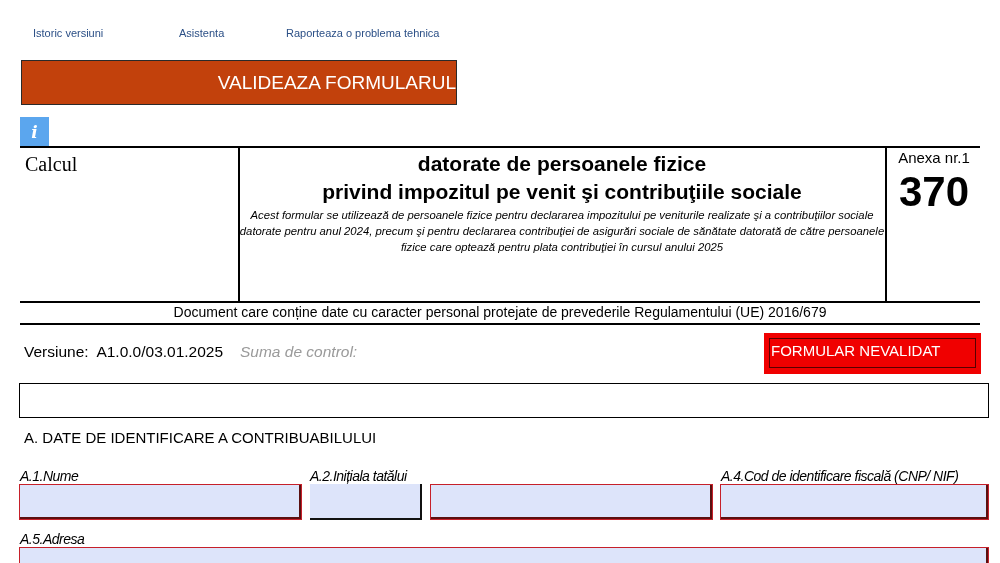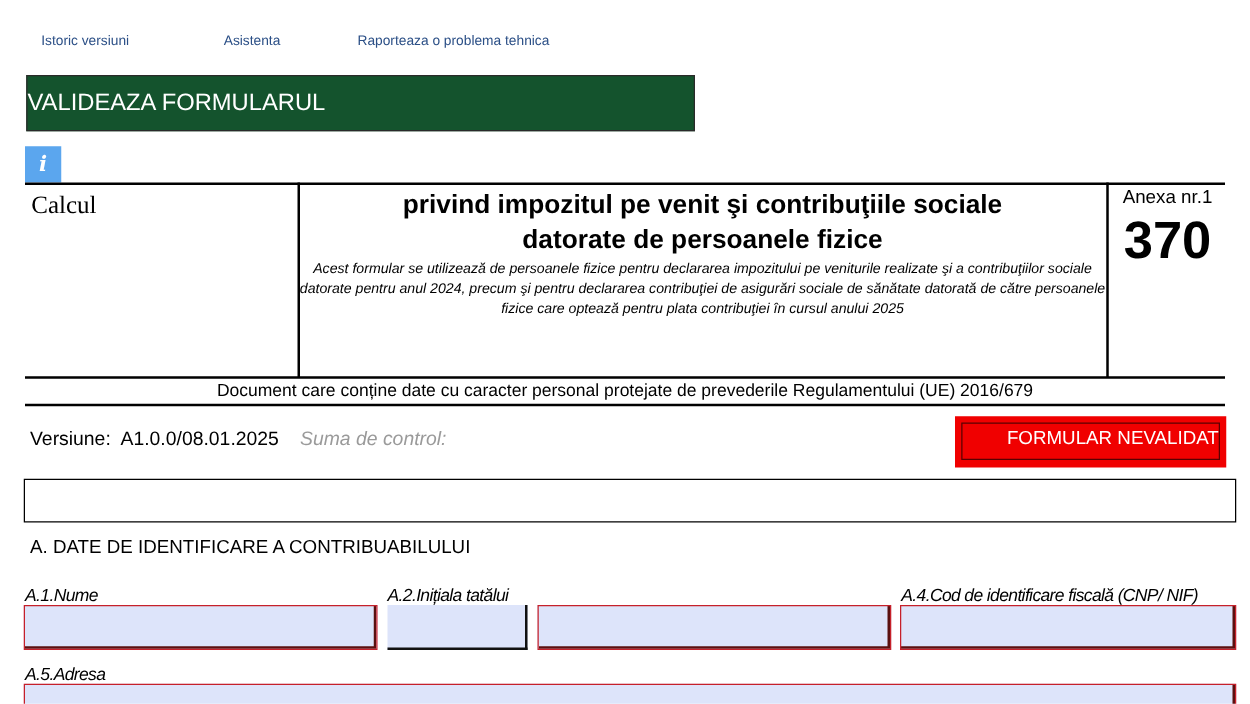--- a/index.html
+++ b/index.html
@@ -3,23 +3,23 @@
 <meta charset="utf-8">
 <style>
   html, body { margin: 0; padding: 0; }
   body {
     width: 1000px; height: 563px; overflow: hidden; background: #ffffff;
     font-family: "Liberation Sans", sans-serif; color: #000; position: relative;
   }
   .abs { position: absolute; }
   .toplink { font-size: 11px; color: #2b4f86; cursor: pointer; top: 27px; }
   .validate-btn {
-    left: 21px; top: 60px; width: 535px; height: 45px; background: #14532d;
+    left: 21px; top: 60px; width: 436px; height: 45px; background: #c2410c;
     border: 1px solid #2a2a2a; color: #ffffff; font-size: 19px;
-    display: flex; align-items: center; justify-content: flex-start; box-sizing: border-box; cursor: pointer;
+    display: flex; align-items: center; justify-content: flex-end; box-sizing: border-box; cursor: pointer;
   }
   .info-btn {
     left: 20px; top: 117px; width: 29px; height: 29px; background: #5ba6ee;
     color: #fff; font-family: "DejaVu Serif", serif; font-style: italic; font-weight: bold;
     font-size: 17px; display: flex; align-items: center; justify-content: center; cursor: pointer;
   }
   .hline { background: #000; height: 1.5px; }
   .vline { background: #000; width: 1.5px; }
   .calcul { left: 25px; top: 153px; font-family: "Liberation Serif", serif; font-size: 20px; }
   .title-block { left: 239px; top: 150px; width: 646px; text-align: center; }
@@ -28,21 +28,21 @@
   .desc { font-size: 11.3px; font-style: italic; line-height: 16px; margin-top: 1px; }
   .warn { color: #d8222a; font-size: 11.3px; font-style: italic; line-height: 16px; }
   .anexa { left: 886px; top: 149px; width: 96px; text-align: center; font-size: 15px; }
   .num212 { left: 886px; top: 168px; width: 96px; text-align: center; font-size: 42px; font-weight: bold; }
   .gdpr { left: 20px; top: 304px; width: 960px; text-align: center; font-size: 14px; }
   .versiune { left: 24px; top: 343px; font-size: 15.5px; }
   .suma { left: 240px; top: 343px; font-size: 15.5px; font-style: italic; color: #9a9a9a; }
   .nevalidat-outer { left: 764px; top: 333px; width: 217px; height: 41px; background: #f00000; box-sizing: border-box; }
   .nevalidat-inner {
     position: absolute; left: 5px; top: 5px; width: 207px; height: 30px; box-sizing: border-box;
-    border: 1.5px solid #5a0000; color: #fff; font-size: 15px; padding: 3px 0 0 1px; text-align: right;
+    border: 1.5px solid #5a0000; color: #fff; font-size: 15px; padding: 3px 0 0 1px;
   }
   .bigbox { left: 19px; top: 383px; width: 970px; height: 35px; border: 1.5px solid #000; box-sizing: border-box; }
   .section-title { left: 24px; top: 429px; font-size: 15px; font-weight: normal; }
   .flabel { font-size: 14px; font-style: italic; top: 468px; letter-spacing: -0.5px; }
   .field {
     background: #dde4fa; box-sizing: border-box; border: 1.5px solid #c6202a;
     box-shadow: inset -2px -2px 0 #5a1010; cursor: text;
   }
   .field-plain { background: #dde4fa; box-sizing: border-box; border-right: 2px solid #111; border-bottom: 2px solid #111; cursor: text; }
 </style>
@@ -63,33 +63,33 @@
 
 <div class="abs hline" style="left:20px; top:146px; width:960px;"></div>
 <div class="abs vline" style="left:238px; top:146px; height:156px;"></div>
 <div class="abs vline" style="left:885px; top:146px; height:156px;"></div>
 <div class="abs hline" style="left:20px; top:301px; width:960px;"></div>
 <div class="abs hline" style="left:20px; top:323px; width:960px;"></div>
 
 <span class="abs calcul">Calcul</span>
 
 <div class="abs title-block">
+  <div class="t2">datorate de persoanele fizice</div>
   <div class="t2">privind impozitul pe venit şi contribuţiile sociale</div>
-  <div class="t2">datorate de persoanele fizice</div>
   <div class="desc">Acest formular se utilizează de persoanele fizice pentru declararea impozitului pe veniturile realizate şi a contribuţiilor sociale datorate pentru anul 2024, precum şi pentru declararea contribuţiei de asigurări sociale de sănătate datorată de către persoanele fizice care optează pentru plata contribuţiei în cursul anului 2025</div>
 </div>
 
 <div class="abs anexa">Anexa nr.1</div>
 <div class="abs num212">370</div>
 
 <div class="abs gdpr">Document care conține date cu caracter personal protejate de prevederile Regulamentului (UE) 2016/679</div>
 
 <div class="abs versiune">
   <span>Versiune:</span>&nbsp;
-  <span>A1.0.0/08.01.2025</span>
+  <span>A1.0.0/03.01.2025</span>
 </div>
 <div class="abs suma">Suma de control:</div>
 
 <div class="abs nevalidat-outer">
   <div class="nevalidat-inner">FORMULAR NEVALIDAT</div>
 </div>
 
 <div class="abs bigbox"></div>
 
 <div class="abs section-title">A. DATE DE IDENTIFICARE A CONTRIBUABILULUI</div>

